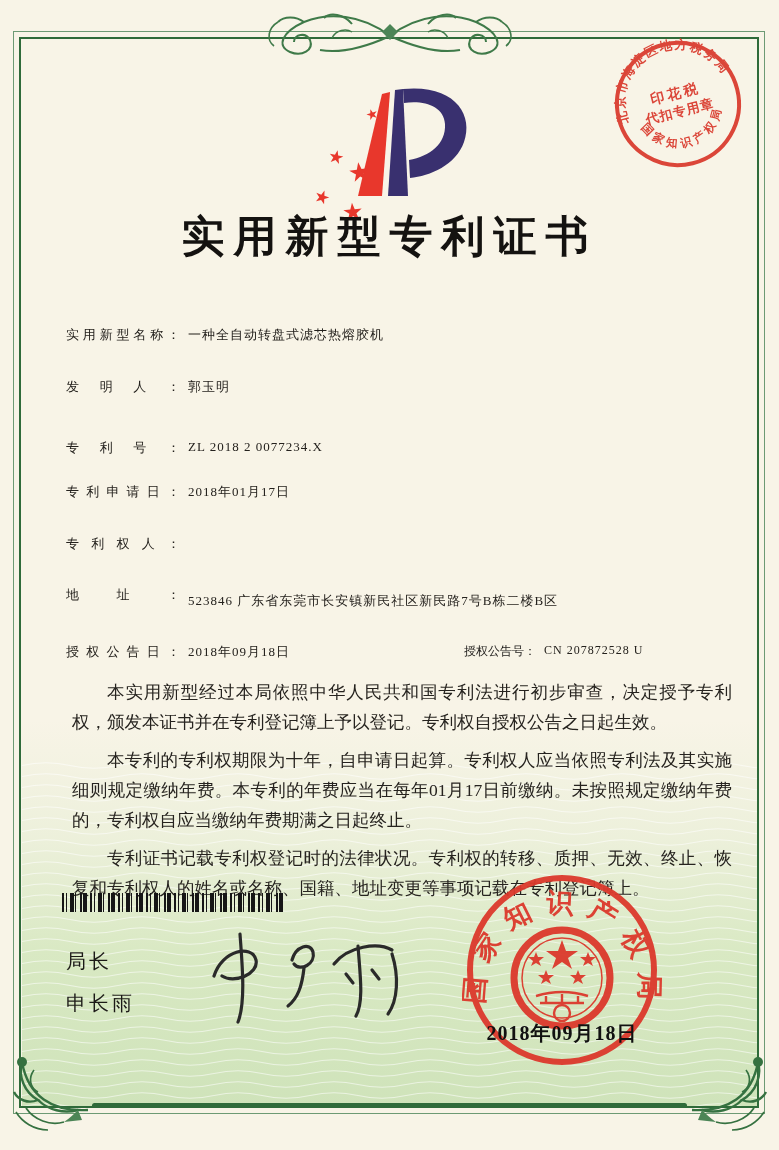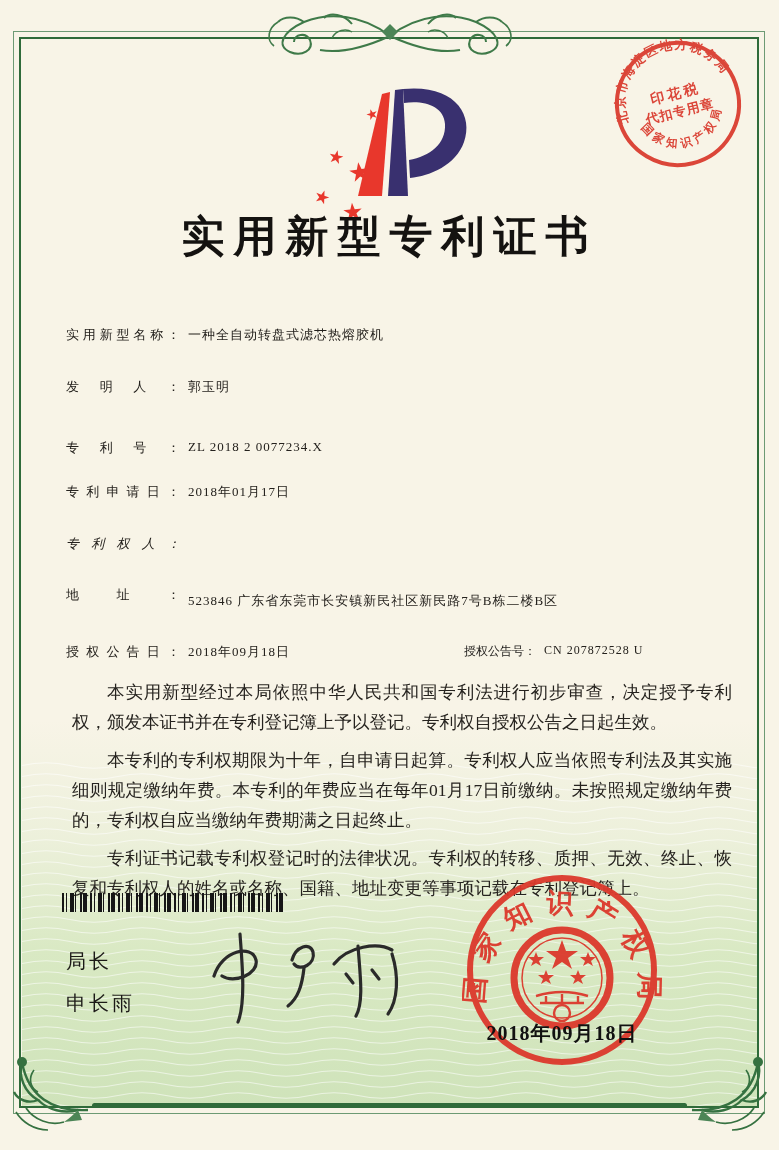--- a/index.html
+++ b/index.html
@@ -204,21 +204,21 @@
     <span class="fvalue">郭玉明</span>
   </div>
   <div class="frow" style="top:430px;margin-top:9px;">
     <span class="flabel">专利号：</span>
     <span class="fvalue">ZL 2018 2 0077234.X</span>
   </div>
   <div class="frow" style="top:483px;">
     <span class="flabel">专利申请日：</span>
     <span class="fvalue">2018年01月17日</span>
   </div>
-  <div class="frow" style="top:535px;font-style:italic;">
+  <div class="frow" style="top:535px;">
     <span class="flabel">专利权人：</span>
   </div>
   <div class="frow" style="top:586px;">
     <span class="flabel">地址：</span>
     <span class="fvalue addr">523846 广东省东莞市长安镇新民社区新民路7号B栋二楼B区</span>
   </div>
   <div class="frow" style="top:643px;">
     <span class="flabel">授权公告日：</span>
     <span class="fvalue">2018年09月18日</span>
   </div>

